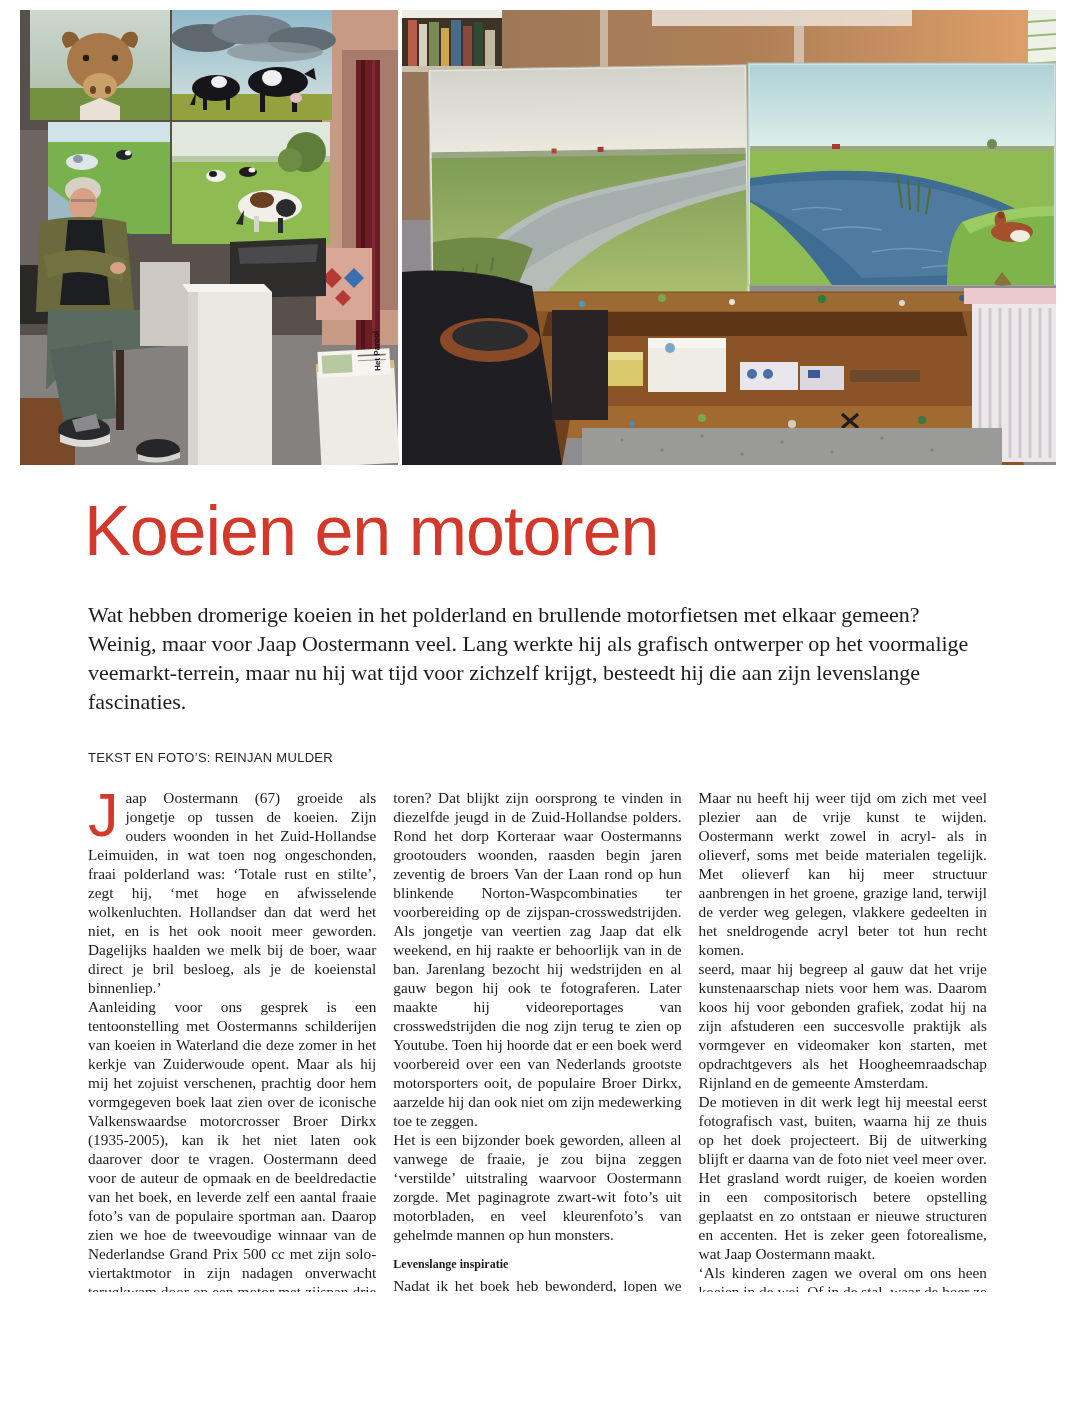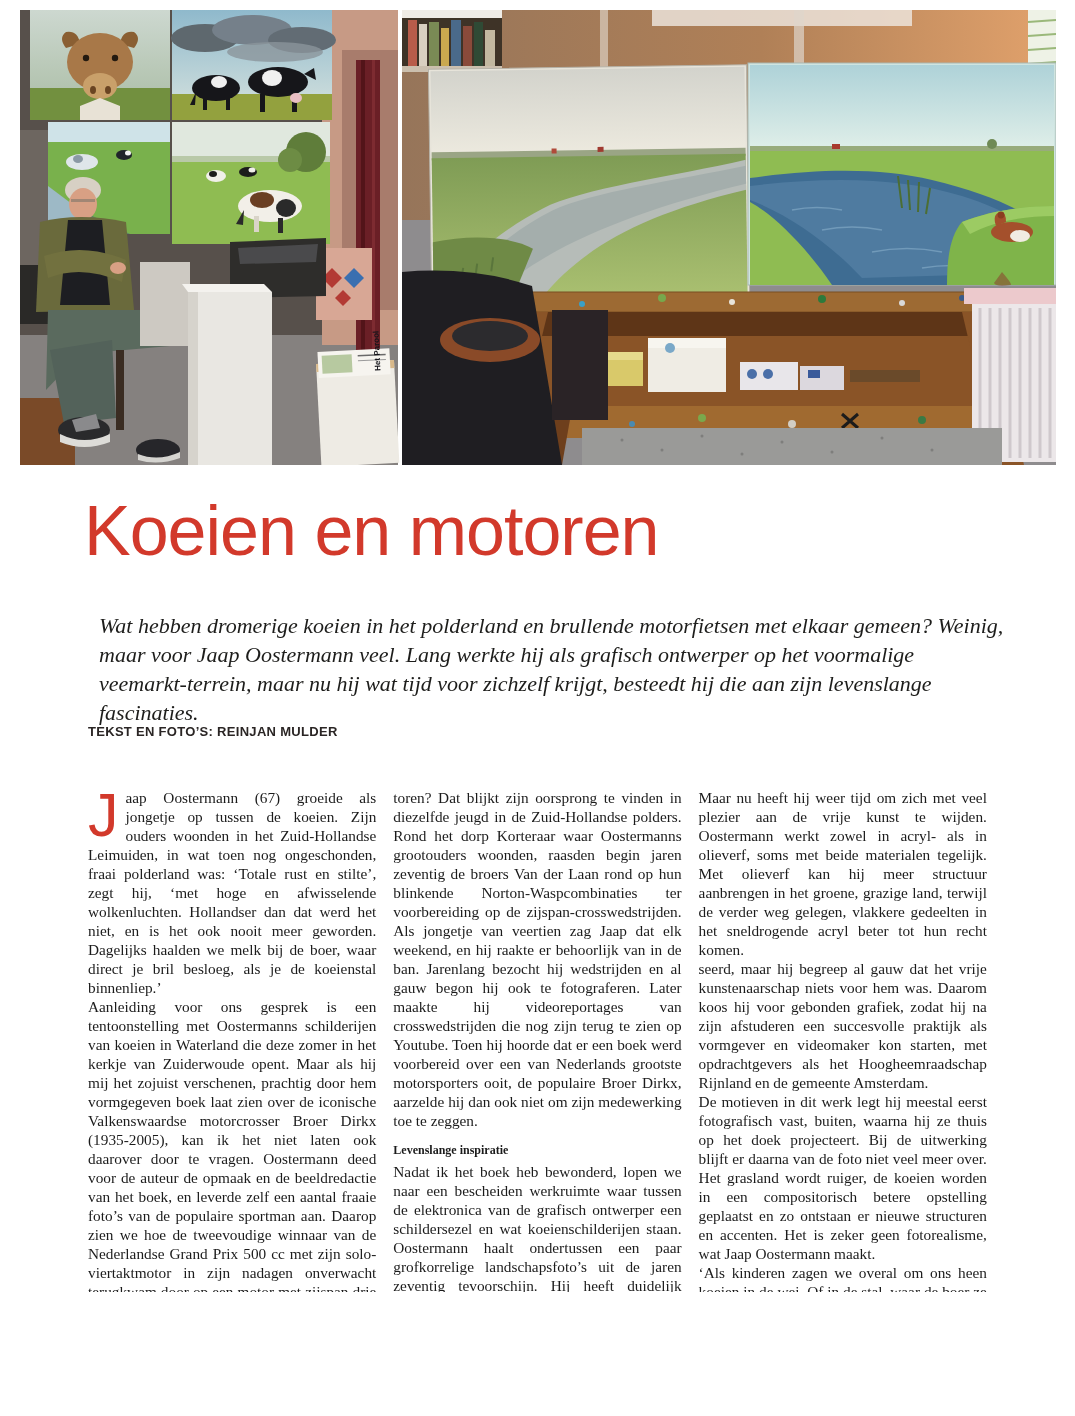--- a/index.html
+++ b/index.html
@@ -3,24 +3,24 @@
 <meta charset="utf-8">
 <style>
   html,body{margin:0;padding:0;background:#ffffff;}
   .page{position:relative;width:1075px;height:1292px;background:#ffffff;overflow:hidden;
         font-family:"Liberation Serif",serif;color:#1b1b1b;border-radius:24px;}
   .hero{position:absolute;left:20px;top:10px;width:1036px;height:455px;margin:0;}
   .hero svg{display:block;}
   .headline{position:absolute;left:84px;top:496px;margin:0;
             font-family:"Liberation Sans",sans-serif;font-weight:500;
             font-size:70px;line-height:1;letter-spacing:-1px;color:#d2392b;}
-  .intro{position:absolute;left:88px;top:600px;width:905px;margin:11px;
-         font-size:22px;line-height:29px;color:#1d1d1b;font-style:italic;}
-  .byline{position:absolute;left:88px;top:724px;
-          font-family:"Liberation Sans",sans-serif;font-size:13px;font-weight:700;
+  .intro{position:absolute;left:88px;top:600px;width:905px;margin:0;
+         font-size:22px;line-height:29px;color:#1d1d1b;}
+  .byline{position:absolute;left:88px;top:750px;
+          font-family:"Liberation Sans",sans-serif;font-size:13px;font-weight:400;
           letter-spacing:.3px;color:#2a2524;}
   .cols{position:absolute;left:88px;top:788px;width:899px;height:628px;
         display:flex;gap:17px;overflow:hidden;}
   .col{width:288.3px;flex:0 0 auto;}
   .para{margin:0;font-size:15.3px;line-height:19px;text-align:justify;text-justify:inter-word;}
   .subhead{margin:11px 0 2px 0;font-size:12px;line-height:19px;font-weight:700;
            font-family:"Liberation Serif",serif;}
   .dropcap{float:left;color:#d2392b;font-family:"Liberation Sans",sans-serif;
            font-weight:500;font-size:61px;line-height:50px;padding:2px 7px 0 0;}
   .endmark{color:#d2392b;font-size:12px;letter-spacing:-2px;}
@@ -369,20 +369,21 @@
 
     <div class="col">
       <p class="para"><span class="dropcap">J</span><span>aap Oostermann (67) groeide als jongetje op tussen de koeien. Zijn ouders woonden in het Zuid-Hollandse Leimuiden, in wat toen nog ongeschonden, fraai polderland was: ‘Totale rust en stilte’, zegt hij, ‘met hoge en afwisselende wolkenluchten. Hollandser dan dat werd het niet, en is het ook nooit meer geworden. Dagelijks haalden we melk bij de boer, waar direct je bril besloeg, als je de koeienstal binnenliep.’</span></p>
       <p class="para">Aanleiding voor ons gesprek is een tentoonstelling met Oostermanns schilderijen van koeien in Waterland die deze zomer in het kerkje van Zuiderwoude opent. Maar als hij mij het zojuist verschenen, prachtig door hem vormgegeven boek laat zien over de iconische Valkenswaardse motorcrosser Broer Dirkx (1935-2005), kan ik het niet laten ook daarover door te vragen. Oostermann deed voor de auteur de opmaak en de beeldredactie van het boek, en leverde zelf een aantal fraaie foto’s van de populaire sportman aan. Daarop zien we hoe de tweevoudige winnaar van de Nederlandse Grand Prix 500 cc met zijn solo-viertaktmotor in zijn nadagen onverwacht terugkwam door op een motor met zijspan drie keer de nationale titel te winnen.</p>
       <h3 class="subhead">Norton-Waspcombinaties</h3>
       <p class="para">Hoe komt het dat een fijngevoelig grafisch vormgever, opgeleid aan de Rietveldacademie en gefascineerd door de koeien in Waterland, zijn tijd is gaan besteden aan het woeste geraas van Brabantse mannen op zware crossmo-</p>
     </div>
 
     <div class="col">
       <p class="para">toren? Dat blijkt zijn oorsprong te vinden in diezelfde jeugd in de Zuid-Hollandse polders. Rond het dorp Korteraar waar Oostermanns grootouders woonden, raasden begin jaren zeventig de broers Van der Laan rond op hun blinkende Norton-Waspcombinaties ter voorbereiding op de zijspan-crosswedstrijden. Als jongetje van veertien zag Jaap dat elk weekend, en hij raakte er behoorlijk van in de ban. Jarenlang bezocht hij wedstrijden en al gauw begon hij ook te fotograferen. Later maakte hij videoreportages van crosswedstrijden die nog zijn terug te zien op Youtube. Toen hij hoorde dat er een boek werd voorbereid over een van Nederlands grootste motorsporters ooit, de populaire Broer Dirkx, aarzelde hij dan ook niet om zijn medewerking toe te zeggen.</p>
+      <p class="para">Het is een bijzonder boek geworden, alleen al vanwege de fraaie, je zou bijna zeggen ‘verstilde’ uitstraling waarvoor Oostermann zorgde. Met paginagrote zwart-wit foto’s uit motorbladen, en veel kleurenfoto’s van gehelmde mannen op hun monsters.</p>
       <h3 class="subhead">Levenslange inspiratie</h3>
       <p class="para">Nadat ik het boek heb bewonderd, lopen we naar een bescheiden werkruimte waar tussen de elektronica van de grafisch ontwerper een schildersezel en wat koeienschilderijen staan. Oostermann haalt ondertussen een paar grofkorrelige landschapsfoto’s uit de jaren zeventig tevoorschijn. Hij heeft duidelijk affiniteit met het Hollandse boerenland.</p>
 
     </div>
 
     <div class="col">
       <p class="para">Maar nu heeft hij weer tijd om zich met veel plezier aan de vrije kunst te wijden. Oostermann werkt zowel in acryl- als in olieverf, soms met beide materialen tegelijk. Met olieverf kan hij meer structuur aanbrengen in het groene, grazige land, terwijl de verder weg gelegen, vlakkere gedeelten in het sneldrogende acryl beter tot hun recht komen.</p>
       <p class="para">seerd, maar hij begreep al gauw dat het vrije kunstenaarschap niets voor hem was. Daarom koos hij voor gebonden grafiek, zodat hij na zijn afstuderen een succesvolle praktijk als vormgever en videomaker kon starten, met opdrachtgevers als het Hoogheemraadschap Rijnland en de gemeente Amsterdam.</p>
       <p class="para">De motieven in dit werk legt hij meestal eerst fotografisch vast, buiten, waarna hij ze thuis op het doek projecteert. Bij de uitwerking blijft er daarna van de foto niet veel meer over. Het grasland wordt ruiger, de koeien worden in een compositorisch betere opstelling geplaatst en zo ontstaan er nieuwe structuren en accenten. Het is zeker geen fotorealisme, wat Jaap Oostermann maakt.</p>
       <p class="para"><span>‘Als kinderen zagen we overal om ons heen koeien in de wei. Of in de stal, waar de boer ze nog handmatig molk, op zo’n eenpootskrukje. Die beelden zijn me altijd bijgebleven. Zwart-witte, soms bijna abstracte koeienlijven tegen een groene, grijze of blauwe achtergrond. Een levenslange inspiratie.’</span> <span class="endmark">◀</span></p>

